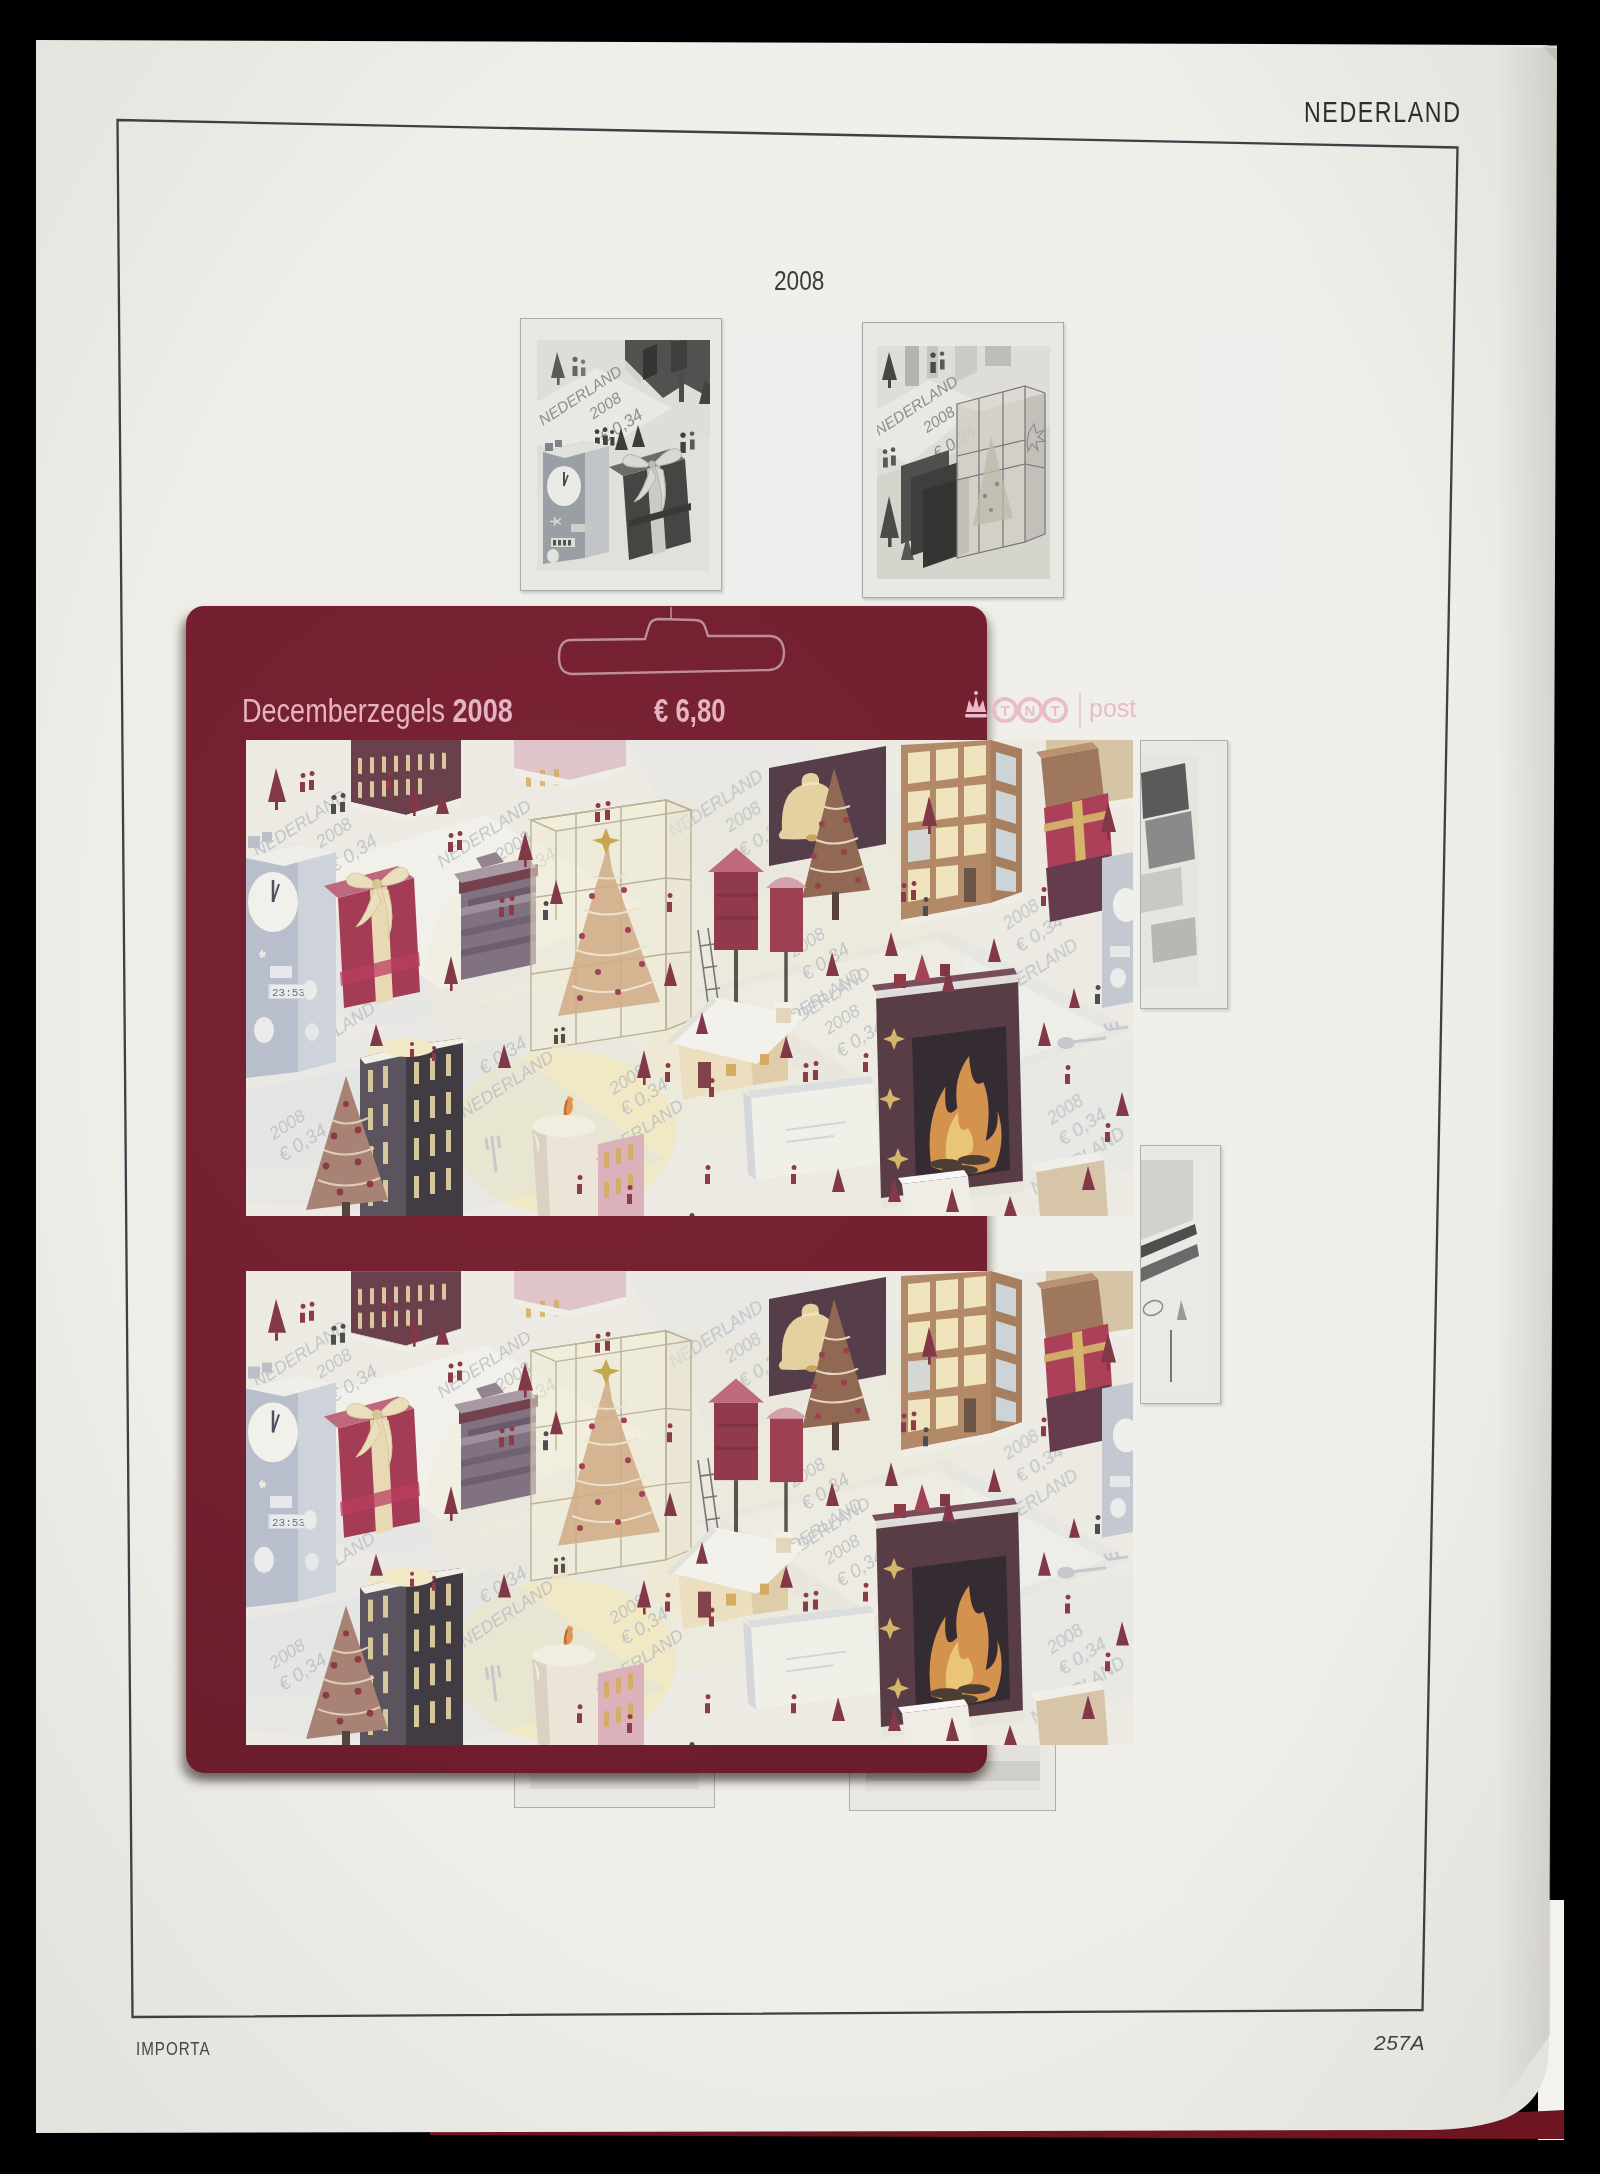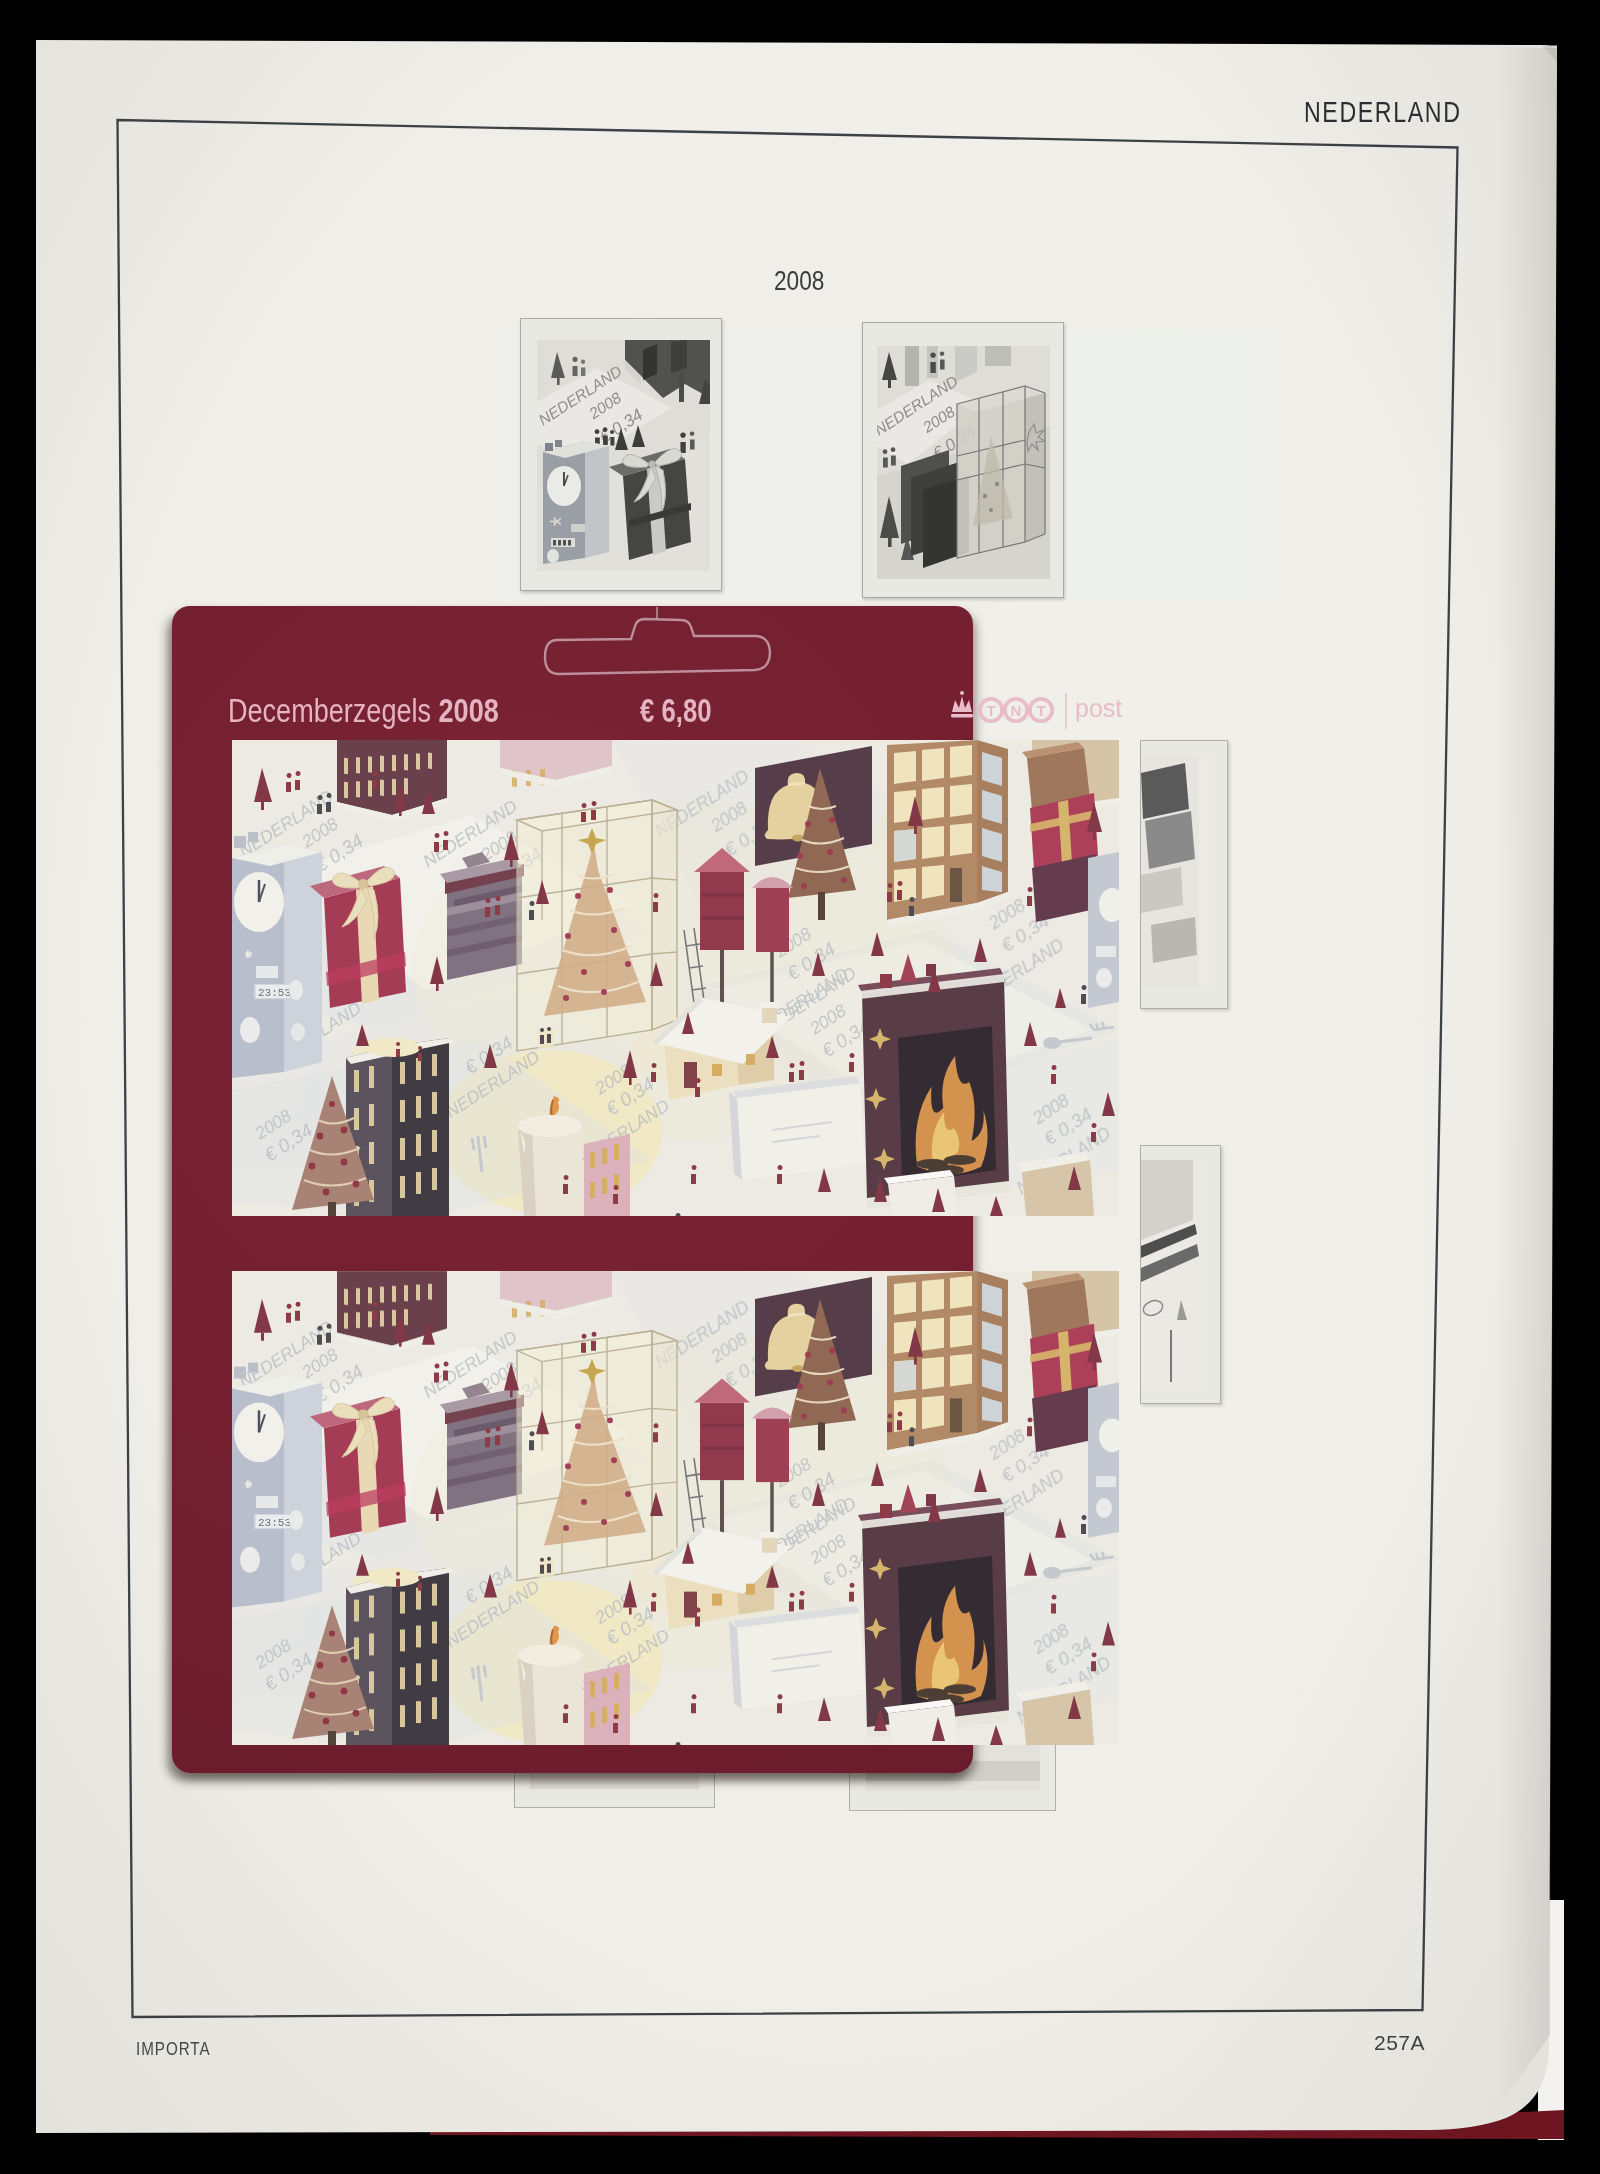--- a/index.html
+++ b/index.html
@@ -40,21 +40,21 @@
     <stop offset="0.62" stop-color="#000000" stop-opacity="0"></stop>
     <stop offset="1" stop-color="#55504a" stop-opacity="0.07"></stop>
   </radialGradient>
   <path d="M 36,40 L 1544,45 Q 1558,45.5 1557,59 L 1549,2048
            Q 1548,2100 1506,2118 Q 1474,2130 1428,2130 L 36,2133 Z" fill="url(#vg)"></path>
 </svg>
 
 <div class="abs txt" style="left:1304px;top:96px;font-size:29px;letter-spacing:2px;color:#2b2e30;transform:scaleX(.8);transform-origin:0 0;">NEDERLAND</div>
 <div class="abs txt" style="left:774px;top:266px;font-size:27px;color:#393c3e;transform:scaleX(.84);transform-origin:0 0;">2008</div>
 <div class="abs txt" style="left:136px;top:2038px;font-size:18.5px;letter-spacing:1.2px;color:#45484a;transform:scaleX(.82);transform-origin:0 0;">IMPORTA</div>
-<div class="abs txt" style="left:1374px;top:2031px;font-size:21px;letter-spacing:.5px;color:#3e4143;">257A</div>
+<div class="abs txt" style="left:1374px;top:2031px;font-size:21px;letter-spacing:.5px;color:#3e4143;font-style:italic;">257A</div>
 
 <div class="abs" style="left:520px;top:318px;width:202px;height:273px;background:#e9e9e4;
      border:1px solid #a9aaa6;box-sizing:border-box;box-shadow:1px 2px 3px rgba(0,0,0,.18);">
   <svg class="abs" style="left:16px;top:21px" width="173" height="231" viewBox="0 0 173 231">
     <rect width="173" height="231" fill="#e3e2dd"></rect>
     <polygon points="0,62 60,28 135,68 40,125 0,104" fill="#efeeea"></polygon>
     <polygon points="0,150 173,96 173,231 0,231" fill="#e8e7e2" opacity=".7"></polygon>
 
     <polygon points="88,0 173,0 173,58 148,44 126,58 104,36 88,20" fill="#4e4e4e"></polygon>
     <polygon points="106,10 120,4 120,34 106,40" fill="#303030"></polygon>
@@ -210,21 +210,21 @@
      border:1px solid #aeafab;box-sizing:border-box;">
   <div class="abs" style="left:15px;top:0;width:169px;height:88px;background:#dcdbd6;"></div>
 </div>
 
 <div class="abs" style="left:849px;top:1700px;width:207px;height:111px;background:#e9e9e4;
      border:1px solid #aeafab;box-sizing:border-box;">
   <div class="abs" style="left:16px;top:0;width:174px;height:90px;background:#e2e1dc;"></div>
   <div class="abs" style="left:16px;top:60px;width:174px;height:20px;background:#cfcec9;"></div>
 </div>
 
-<div class="abs" id="booklet" style="left:172px;top:606px;width:801px;height:1167px;
+<div class="abs" id="booklet" style="left:186px;top:606px;width:801px;height:1167px;
      background:radial-gradient(ellipse 130% 90% at 45% 30%, #7b2434 0%, #731f30 55%, #671c2a 100%); box-shadow:-5px 8px 10px rgba(50,38,35,.5), 4px 6px 8px rgba(50,38,35,.35);border-radius:18px;">
 
   <svg class="abs" style="left:371px;top:0" width="260" height="80" viewBox="0 0 260 80">
     <path d="M 14,34 L 88,33 L 92,20 Q 94,13 102,13 L 138,14 Q 146,14 148,21 L 151,30 L 212,30
              Q 226,30 227,46 Q 227,63 212,64 L 16,68 Q 2,68 2,51 Q 2,34 14,34 Z" fill="none" stroke="#c49aa6" stroke-width="2.4" opacity="0.9"></path>
     <line x1="114" y1="1" x2="114" y2="13" stroke="#c49aa6" stroke-width="2" opacity="0.7"></line>
   </svg>
 
   <div class="abs" style="left:56px;top:86px;font-size:33px;color:#e5b4c2;transform:scaleX(.82);transform-origin:0 0;white-space:nowrap;">Decemberzegels <b>2008</b></div>
   <div class="abs" style="left:468px;top:86px;font-size:33px;color:#e5b4c2;transform:scaleX(.78);transform-origin:0 0;"><b>€ 6,80</b></div>

